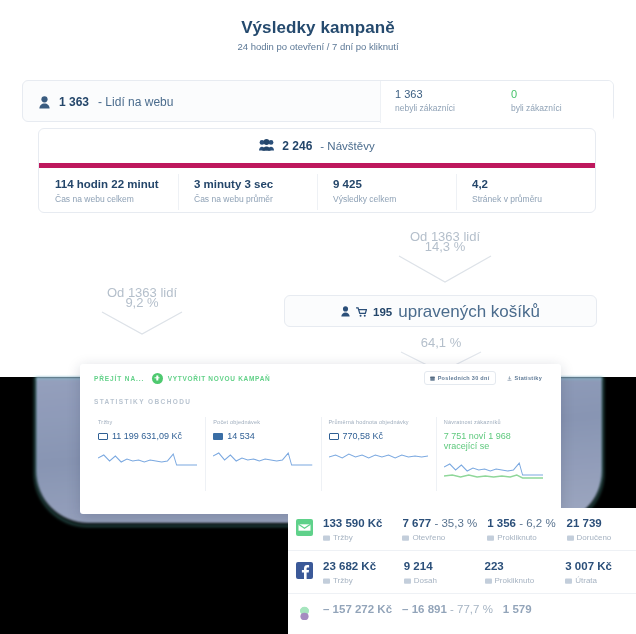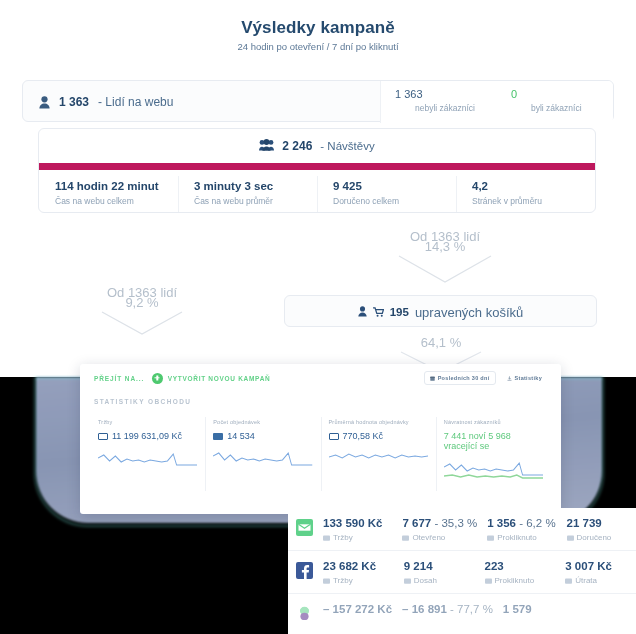--- a/index.html
+++ b/index.html
@@ -37,27 +37,27 @@
   .people-lbl{font-size:12px;color:#4b6c8d;font-weight:normal;}
 
   .people-right{
     position:absolute;right:0;top:0;width:232px;height:42px;
     background:#fff;border-left:1px solid #eef1f5;border-radius:0 5px 5px 0;
     display:flex;
   }
   .mini-stat{flex:1;padding:7px 0 0 14px;box-sizing:border-box;}
   .mini-stat .v{font-size:11px;font-weight:normal;color:#3c5f82;line-height:13px;}
   .mini-stat .v.green{color:#46c26a;}
-  .mini-stat .l{font-size:8.5px;color:#8fa2b6;margin-top:2px;margin-left:20px;}
+  .mini-stat .l{font-size:8.5px;color:#8fa2b6;margin-top:2px;}
 
   
   .visits-card{left:38px;top:128px;width:558px;height:85px;}
   .visits-head{
     height:34px;display:flex;align-items:center;justify-content:center;gap:8px;
-    border-bottom:7px solid #be185d;
+    border-bottom:5px solid #be185d;
   }
   .visits-head .num{font-size:12px;font-weight:bold;color:#24466a;}
   .visits-head .lbl{font-size:11.5px;color:#4b6c8d;}
   .group-ic{width:15px;height:12px;}
   .visits-body{display:flex;height:50px;}
   .vstat{flex:1;padding:10px 0 0 16px;box-sizing:border-box;position:relative;}
   .vstat + .vstat:before{
     content:"";position:absolute;left:0;top:6px;bottom:8px;width:1px;background:#eef1f5;
   }
   .vstat .v{font-size:11.5px;font-weight:bold;color:#24466a;}
@@ -65,21 +65,21 @@
 
   
   .arrow{position:absolute;text-align:center;}
   .arrow .txt{font-size:13px;color:#b4bfcb;line-height:10px;white-space:pre-line;}
   .chev{display:block;margin:2px auto 0;}
 
   
   .carts-card{left:284px;top:295px;width:313px;height:32px;background:#fbfcfd;}
   .carts-inner{height:32px;display:flex;align-items:center;justify-content:center;gap:6px;}
   .carts-inner .num{font-size:11.5px;font-weight:bold;color:#24466a;}
-  .carts-inner .lbl{font-size:13px;color:#4b6c8d;}
+  .carts-inner .lbl{font-size:17px;color:#4b6c8d;}
 
   
   .dark-band{position:absolute;left:0;top:377px;width:636px;height:257px;background:#000;}
   .blur-blob{
     position:absolute;left:36px;top:377px;width:566px;height:146px;
     background:linear-gradient(175deg,#9aa6c4 0%,#8d9ab9 45%,#a3aec8 100%);
     border-radius:0 0 52px 52px;
     filter:blur(1.2px);opacity:.97;
   }
   .blur-fringe{
@@ -200,21 +200,21 @@
       <div class="vstat">
         <div class="v">114 hodin 22 minut</div>
         <div class="l">Čas na webu celkem</div>
       </div>
       <div class="vstat">
         <div class="v">3 minuty 3 sec</div>
         <div class="l">Čas na webu průměr</div>
       </div>
       <div class="vstat">
         <div class="v">9 425</div>
-        <div class="l">Doručeno celkem</div>
+        <div class="l">Výsledky celkem</div>
       </div>
       <div class="vstat">
         <div class="v">4,2</div>
         <div class="l">Stránek v průměru</div>
       </div>
     </div>
   </div>
 
   <div class="arrow" style="left:393px;top:232px;width:104px;">
     <div class="txt">Od 1363 lidí
@@ -317,21 +317,21 @@
           <span class="badge-ic"></span>
           <span class="val">770,58 Kč</span>
         </div>
         <svg class="spark" viewBox="0 0 120 24" preserveAspectRatio="none">
           <polyline points="0,8 8,6 16,9 24,5 32,8 40,6 48,9 56,6 64,8 72,6 80,9 88,6 96,8 104,7 112,8 120,7" fill="none" stroke="#7aa8e0" stroke-width="1.1"></polyline>
         </svg>
       </div>
       <div class="metric">
         <div class="cap">Návratnost zákazníků</div>
         <div class="row">
-          <span class="val green">7 441 noví  5 968 vracející se</span>
+          <span class="val green">7 751 noví  1 968 vracející se</span>
         </div>
         <svg class="spark" viewBox="0 0 120 24" preserveAspectRatio="none">
           <polyline points="0,8 7,5 14,11 21,6 28,12 35,9 42,11 49,10 56,12 63,10 70,11 77,12 84,11 91,4 95,16 120,16" fill="none" stroke="#7aa8e0" stroke-width="1.1"></polyline>
           <polyline points="0,17 10,16 20,18 30,16 40,18 50,17 60,18 70,17 80,18 88,16 95,19 120,19" fill="none" stroke="#8fd79a" stroke-width="1.4"></polyline>
         </svg>
       </div>
     </div>
   </div>
 
   <div class="channels">

